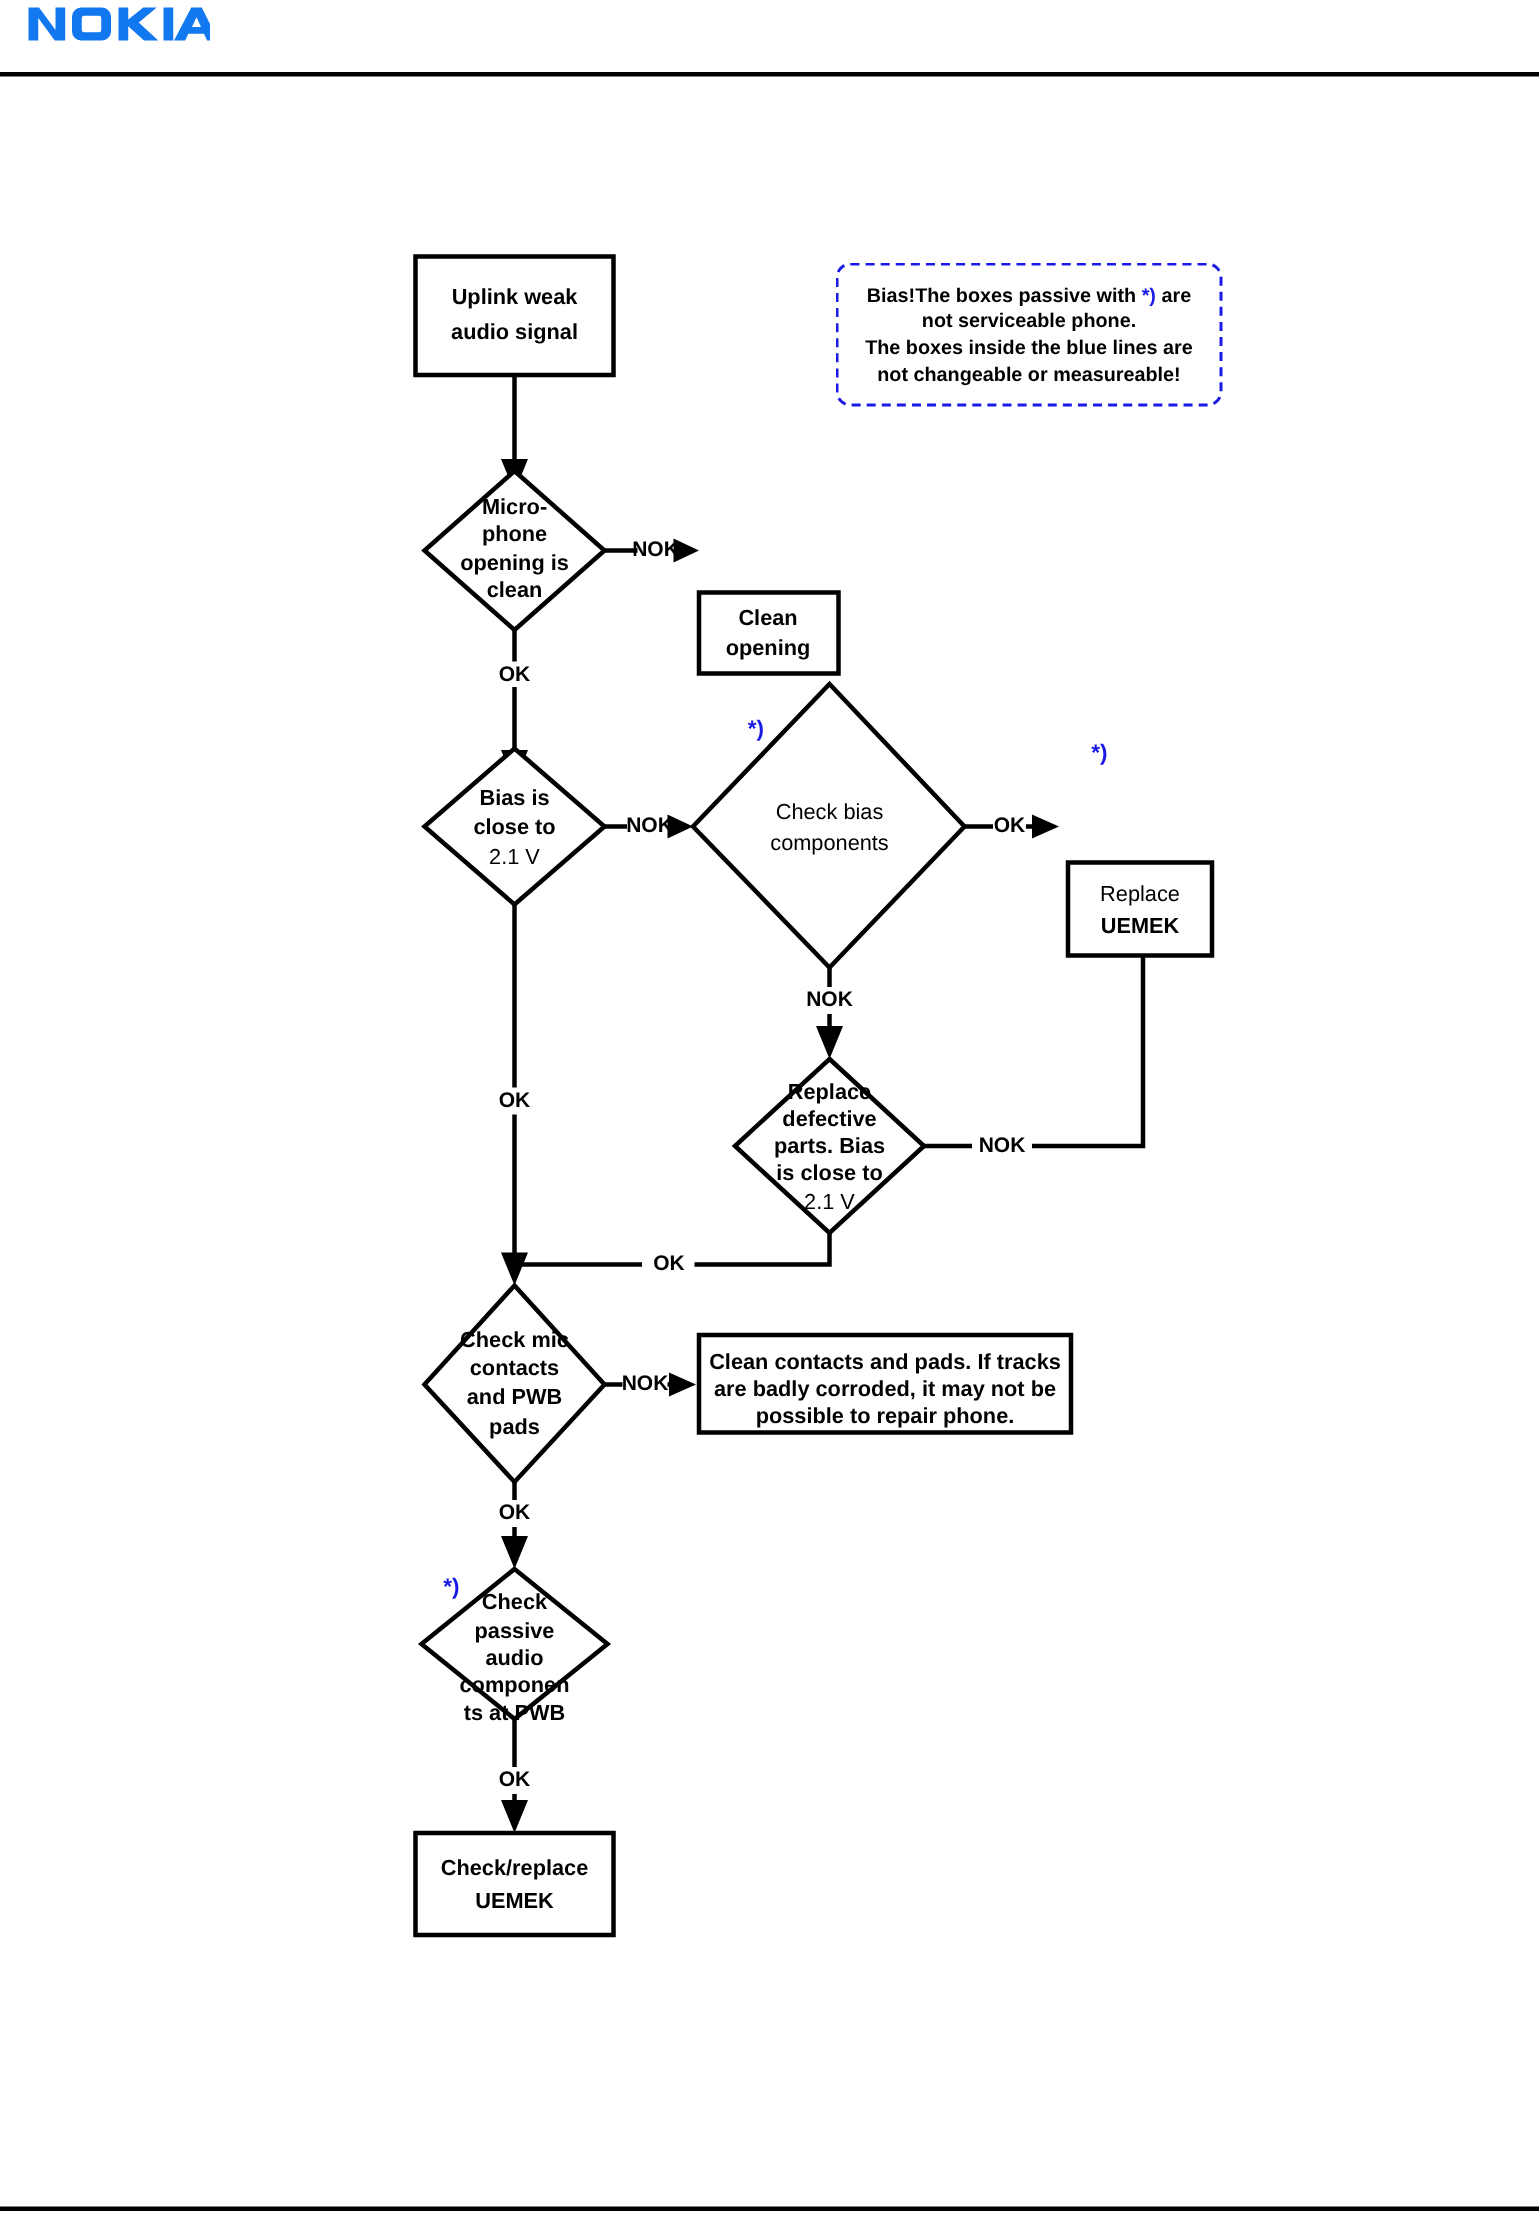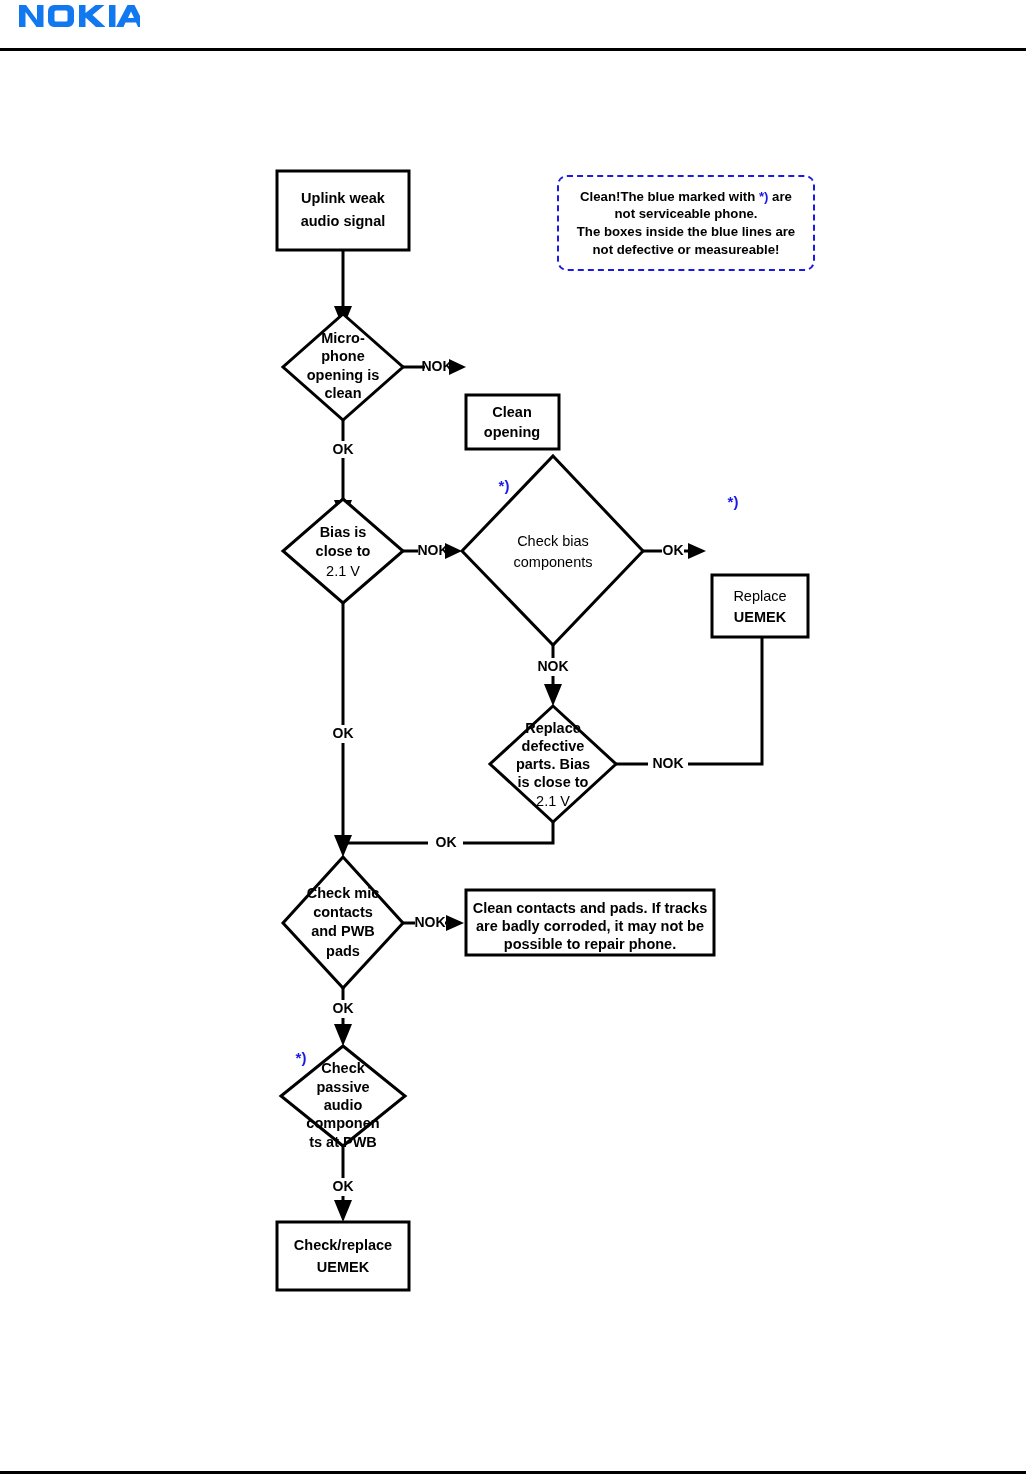--- a/index.html
+++ b/index.html
@@ -119,24 +119,24 @@
 
       <path d="M219 4 h14 l22 44 h-15 l-4 -9 h-21 l-4 9 h-15 z
                M226 17 l-6 13 h12 z"></path>
     </g>
   </svg>
   <div id="header-rule"></div>
 </div>
 
 <div id="note-box">
   <div id="note-text">
-    <span>Clean!</span><span>The blue marked with </span><span class="star-inline">*)</span><span> are</span><br>
+    <span>Bias!</span><span>The boxes passive with </span><span class="star-inline">*)</span><span> are</span><br>
     <span>not serviceable phone.</span><br>
     <span>The boxes inside the blue lines are</span><br>
-    <span>not defective or measureable!</span>
+    <span>not changeable or measureable!</span>
   </div>
 </div>
 
 <div id="flowchart">
 <svg id="flow-svg" width="1026" height="1300" viewBox="0 0 1026 1300">
 
   <g>
     <line class="conn" x1="343" y1="194" x2="343" y2="258"></line>
     <polygon class="arrowhead" points="343,272 334,250 352,250"></polygon>
   </g>

